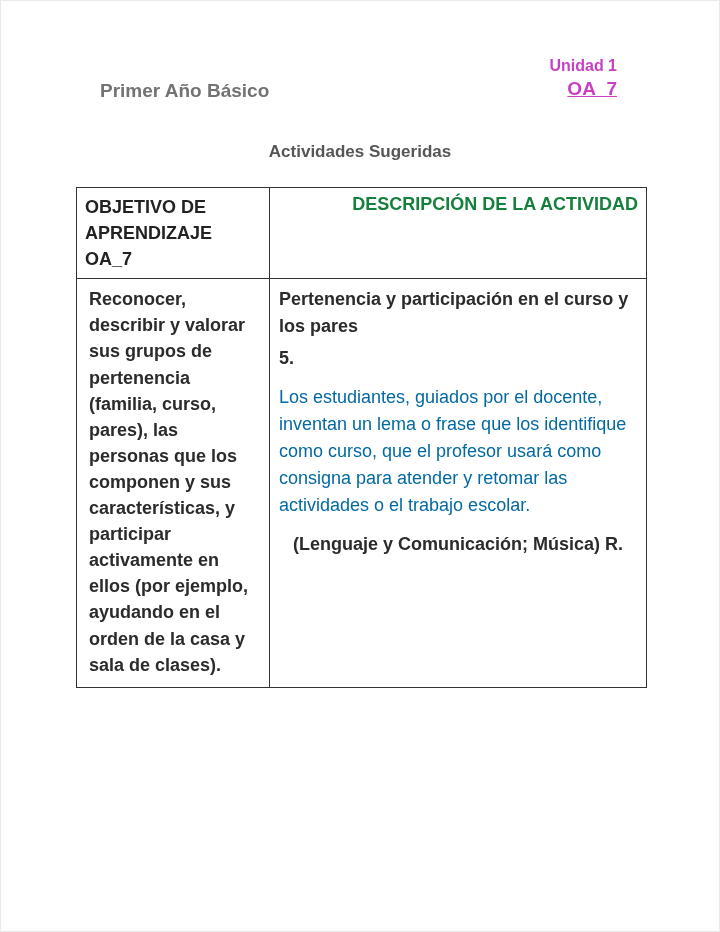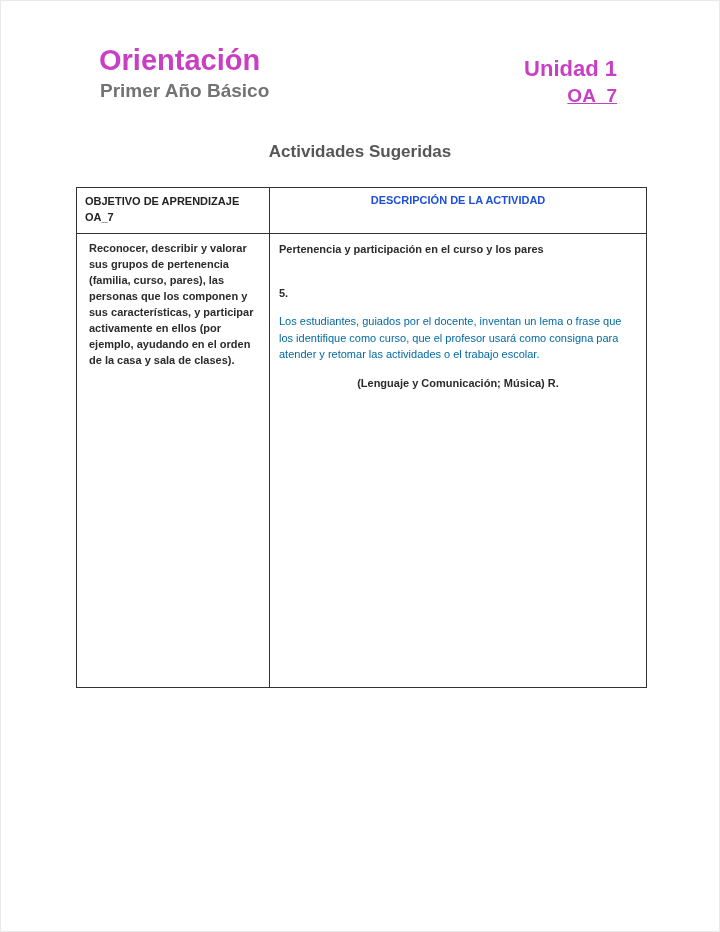--- a/index.html
+++ b/index.html
@@ -36,21 +36,21 @@
     line-height: 1.1;
   }
   .unit-block {
     position: absolute;
     right: 102px;
     top: 55px;
     text-align: right;
     color: #c83fc3;
     font-weight: 700;
   }
-  .unit-label { font-size: 22px; line-height: 1.2; }
+  .unit-label { font-size: 16px; line-height: 1.2; }
   .oa-label   { font-size: 19px; line-height: 1.2; margin-top: 3px; text-decoration: underline; }
   .section-title {
     position: absolute;
     left: 0;
     top: 141px;
     width: 100%;
     text-align: center;
     font-size: 17px;
     font-weight: 700;
     color: #565656;
@@ -60,53 +60,53 @@
     left: 75px;
     top: 186px;
     width: 570px;
     height: 501px;
     border-collapse: collapse;
     table-layout: fixed;
   }
   .activities-table td, .activities-table th {
     border: 1px solid #333333;
     vertical-align: top;
-    font-size: 11px;
+    font-size: 18px;
     color: #2e2e2e;
   }
   col.c-obj  { width: 193px; }
   col.c-desc { width: 377px; }
   th.hdr-objective {
     height: 46px;
     padding: 6px 8px;
     text-align: left;
     font-weight: 700;
     line-height: 1.45;
     color: #222222;
   }
   th.hdr-description {
     padding: 6px 8px;
-    text-align: center;
+    text-align: right;
     font-weight: 700;
-    color: #1d4ed8;
+    color: #15803d;
   }
   td.cell-objective {
     padding: 7px 12px;
     font-weight: 700;
     line-height: 1.45;
     color: #2b2b2b;
   }
   td.cell-description {
     padding: 7px 9px;
     line-height: 1.5;
   }
   .activity-title {
     font-weight: 700;
     color: #2b2b2b;
-    margin-bottom: 27px;
+    margin-bottom: 5px;
   }
   .activity-number {
     font-weight: 700;
     color: #2b2b2b;
     margin-bottom: 12px;
   }
   .activity-body {
     font-weight: 400;
     color: #0369a1;
     margin-bottom: 12px;
@@ -115,21 +115,20 @@
     font-weight: 700;
     color: #2b2b2b;
     text-align: center;
   }
 </style>
 </head>
 <body>
 
 <div class="page">
 
-  <div class="subject-title">Orientación</div>
 
   <div class="grade-subtitle">Primer Año Básico</div>
 
   <div class="unit-block">
     <div class="unit-label">Unidad 1</div>
     <div class="oa-label">OA_7</div>
   </div>
 
   <div class="section-title">Actividades Sugeridas</div>
 

